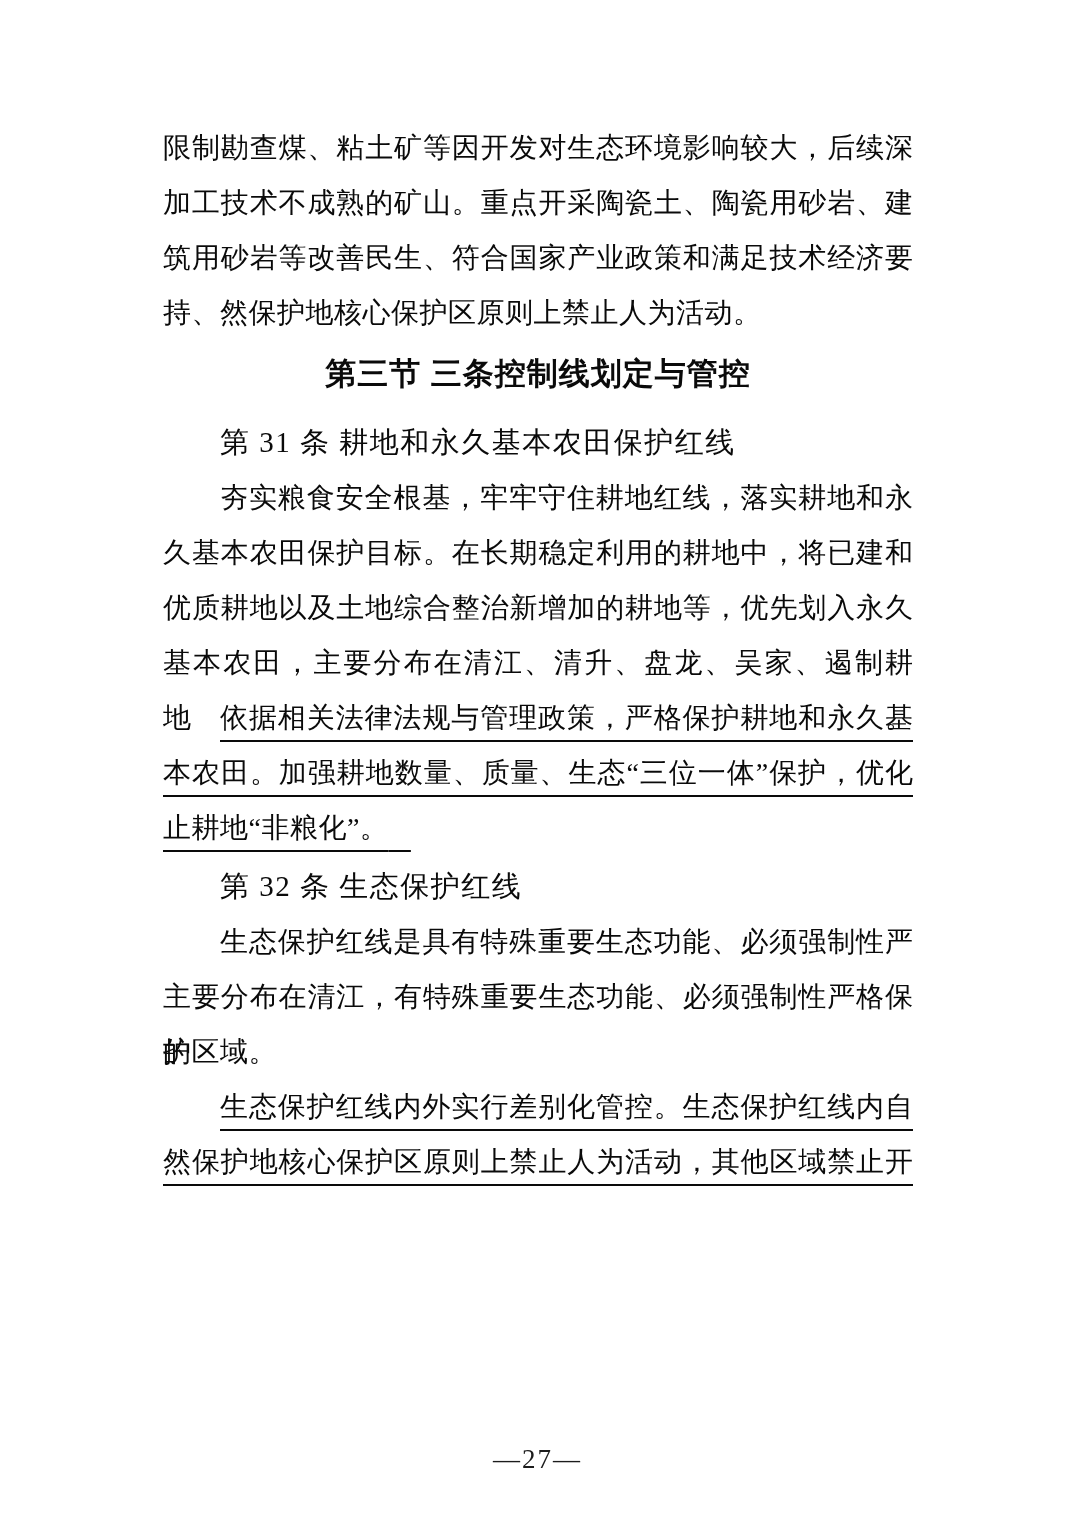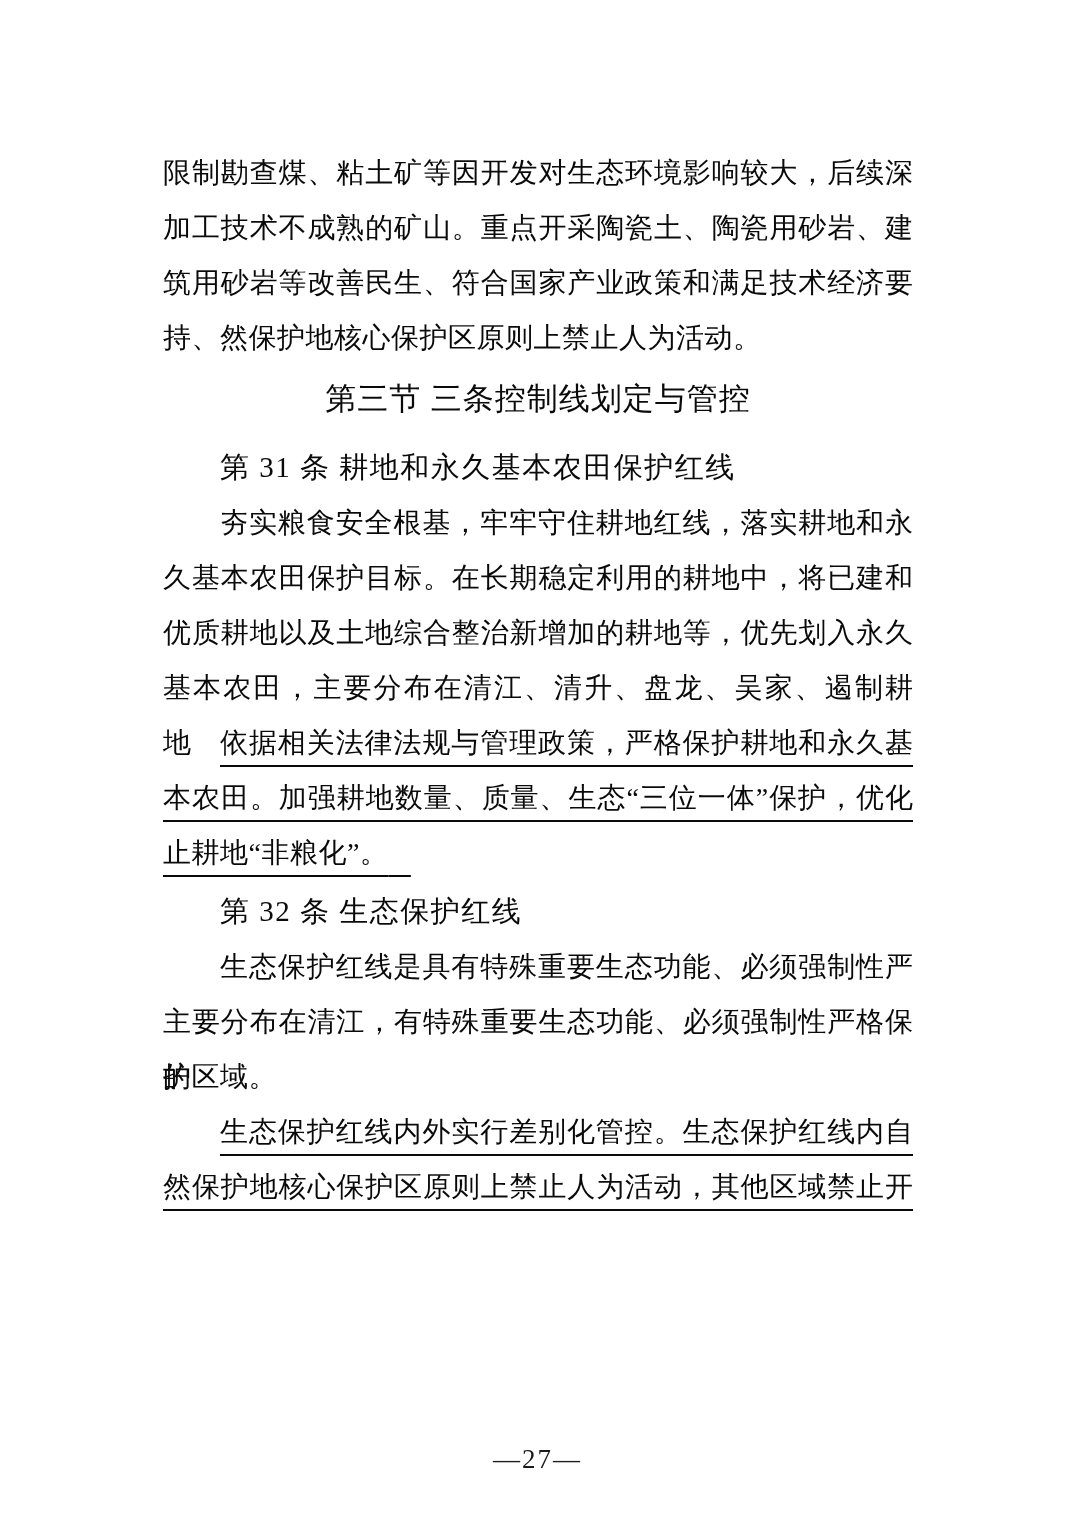--- a/index.html
+++ b/index.html
@@ -10,21 +10,21 @@
     font-family: "Liberation Serif", serif;
   }
   .page {
     position: relative;
     width: 1075px; height: 1520px;
     background: #ffffff;
     overflow: hidden;
   }
   .text-block {
     position: absolute;
-    left: 163px; top: 145px;
+    left: 163px; top: 120px;
     width: 750px;
   }
   .line {
     font-size: 28px;
     line-height: 55px;
     height: 55px;
     letter-spacing: 0.5px;
     white-space: nowrap;
   }
   .j {
@@ -39,21 +39,21 @@
     box-sizing: border-box;
   }
   .u {
     text-decoration: underline;
     text-decoration-thickness: 2px;
     text-underline-offset: 13px;
   }
   .u-tail::after { content: "\00a0\00a0\00a0"; }
   .section-heading {
     font-family: "Liberation Sans", sans-serif;
-    font-weight: 400;
+    font-weight: 700;
     font-size: 31px;
     text-align: center;
     text-align-last: center;
     letter-spacing: 1px;
     margin: 6px 0 14px 0;
   }
   .article-heading {
     padding-left: 57px;
     box-sizing: border-box;
     font-size: 29px;

